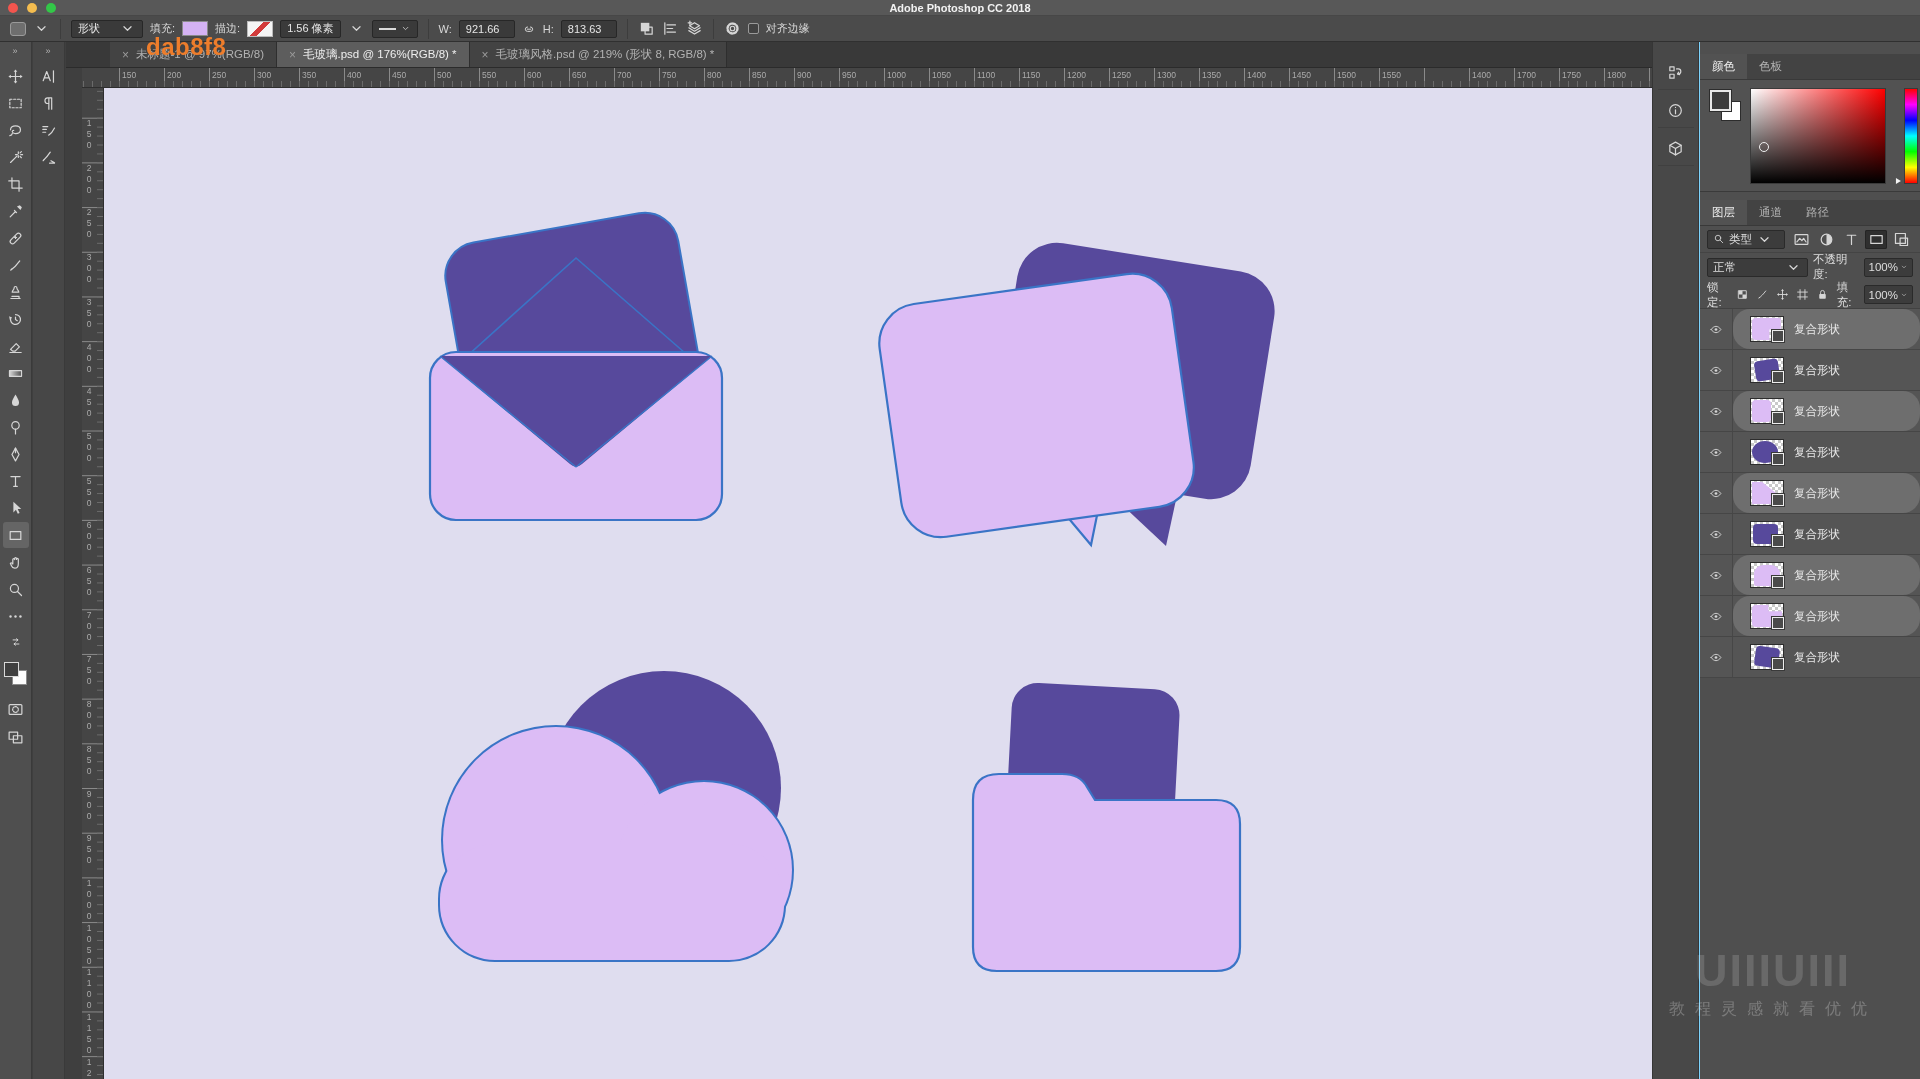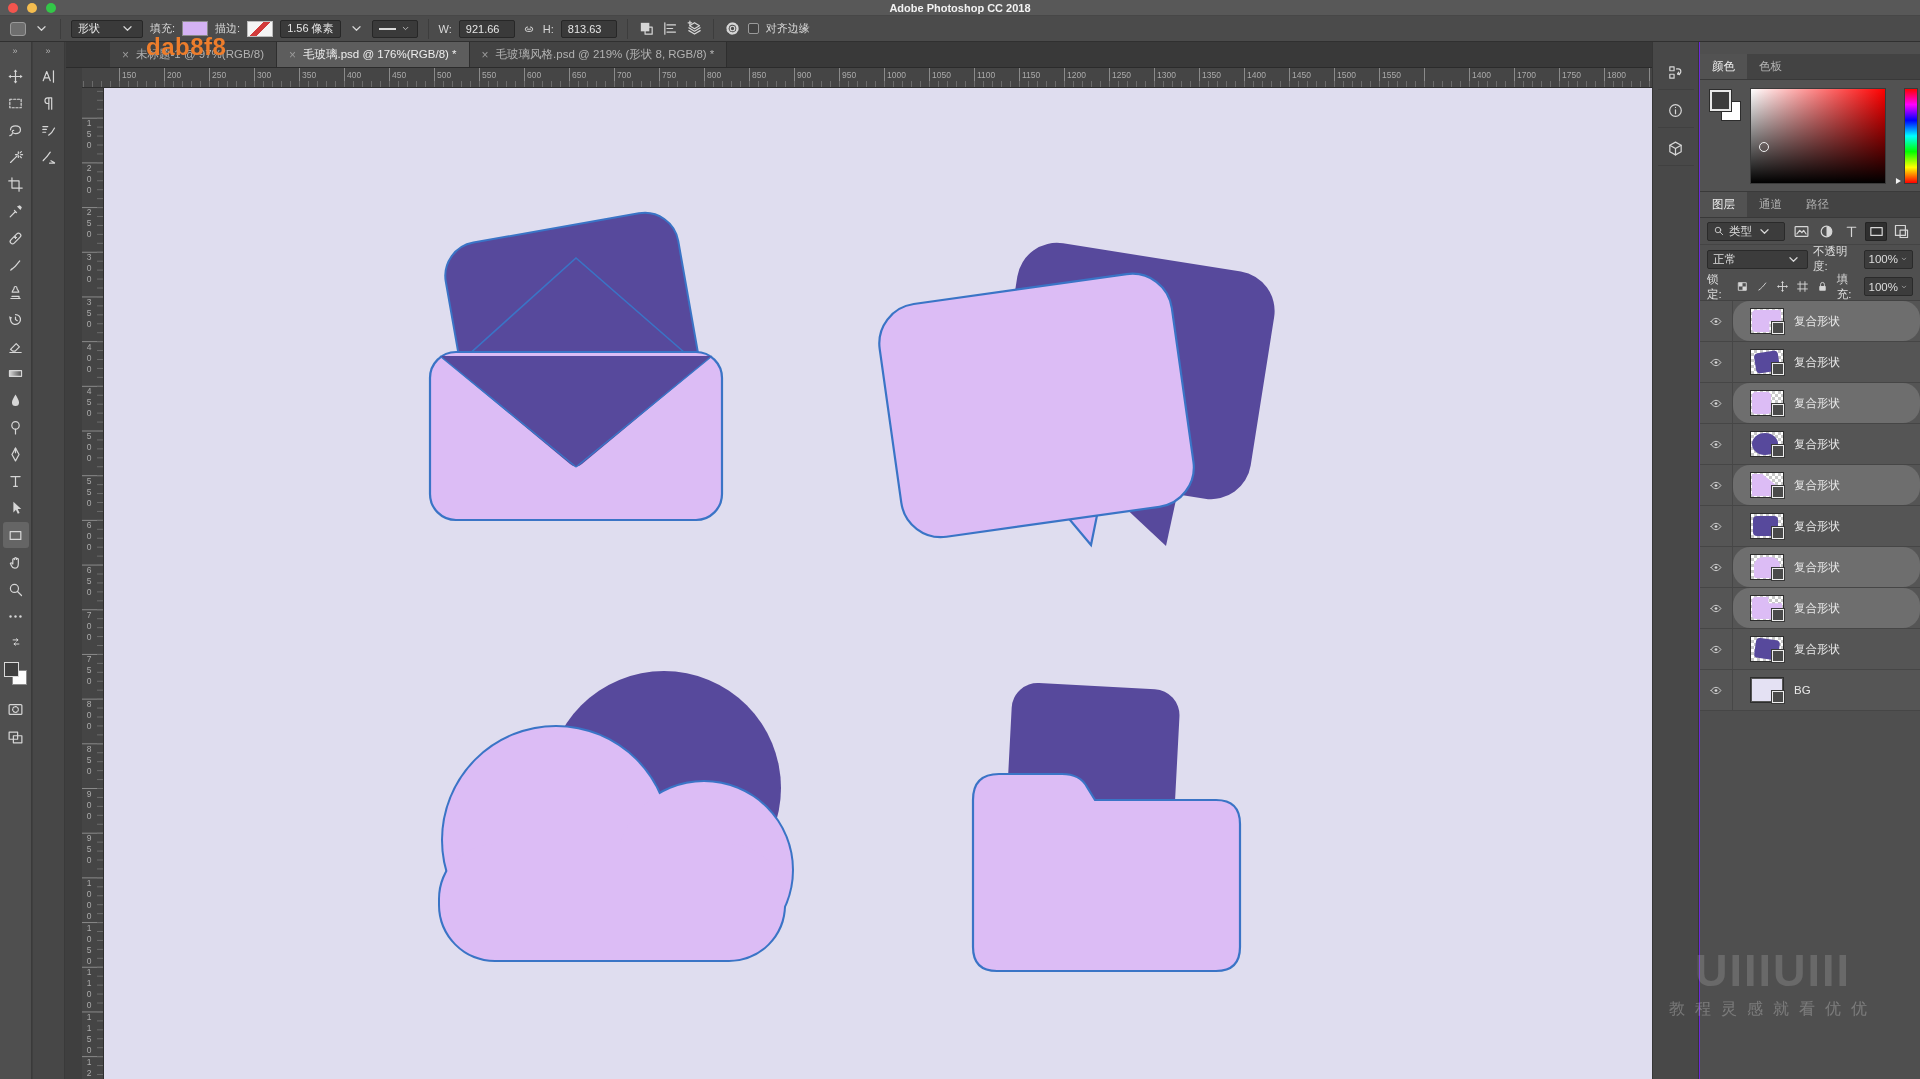--- a/index.html
+++ b/index.html
@@ -75,21 +75,21 @@
                   repeating-linear-gradient(to bottom, transparent 0 8px, #6a6a6a 8px 9px),
                   repeating-linear-gradient(to bottom, transparent 0 43.7px, #8a8a8a 43.7px 44.7px);
                 background-size:30% 44.7px, 100% 44.7px; background-position:100% -14px, 0 -14px;
                 background-repeat:repeat-y; }
   .rnumv { position:absolute; left:2px; font-size:8.5px; color:#ababab;
            writing-mode:vertical-rl; text-orientation:upright; letter-spacing:1px; }
   #canvas { position:absolute; left:104px; top:88px; width:1548px; height:991px;
             background:var(--canvas-bg,#dfddef); overflow:hidden; }
 
   
-  #rightzone { position:absolute; left:1652px; top:42px; width:248px; bottom:0; background:#6d28d9; }
+  #rightzone { position:absolute; left:1652px; top:42px; width:248px; bottom:0; background:#7dd3fc; }
   #rdock { position:absolute; left:0; top:0; width:47px; bottom:0; background:#484848;
            border-right:1px solid #363636; border-left:1px solid #363636;
            display:flex; flex-direction:column; align-items:center; padding-top:14px; gap:4px; }
   .rdock-item { width:36px; height:34px; display:flex; align-items:center; justify-content:center;
                 border-bottom:1px solid #404040; color:#d2d2d2; }
   #rpanel { position:absolute; left:48px; top:0; width:220px; bottom:0; background:#4f4f4f;
             color:#dedede; font-size:11.5px; display:flex; flex-direction:column; }
   .ptabs { display:flex; background:#434343; border-bottom:1px solid #393939; height:26px; margin-top:12px; }
   .ptabs.first { margin-top:12px; }
   .ptab { padding:0 12px; display:flex; align-items:center; color:#b3b3b3; }
@@ -744,21 +744,21 @@
       </div>
       <div class="cp-field">
         <span class="cp-pick"></span>
       </div>
       <div class="cp-hue"></div>
       <svg class="cp-hueslider">
           <use href="#i-tri"></use>
         </svg>
     </div>
 
-    <div class="ptabs" style="margin-top:0">
+    <div class="ptabs" style="margin-top:8px">
       <span class="ptab active">图层</span>
       <span class="ptab">通道</span>
       <span class="ptab">路径</span>
     </div>
 
     <div class="row" id="filterrow">
       <div class="searchbox">
         <svg class="ic small" style="width:12px;height:12px">
             <use href="#i-search"></use>
           </svg>
@@ -979,34 +979,20 @@
     </div>
     <div class="rowbody">
       <div class="thumb">
         <div class="blob b9"></div>
         <span class="badge"></span>
       </div>
       <span class="lname">复合形状</span>
     </div>
   </div>
 
-  <div class="lrow">
-    <div class="eyecell">
-      <svg class="ic" style="width:16px;height:13px">
-              <use href="#i-eye"></use>
-            </svg>
-    </div>
-    <div class="rowbody">
-      <div class="thumb opaque">
-        <div class="blob b10"></div>
-        <span class="badge"></span>
-      </div>
-      <span class="lname">BG</span>
-    </div>
-  </div>
 </div>
   </div>
 </div>
 
 <div id="watermark">
   <div class="logo">UIIIUIII</div>
   <div class="tag">教程灵感就看优优</div>
 </div>
 
 </body></html>

